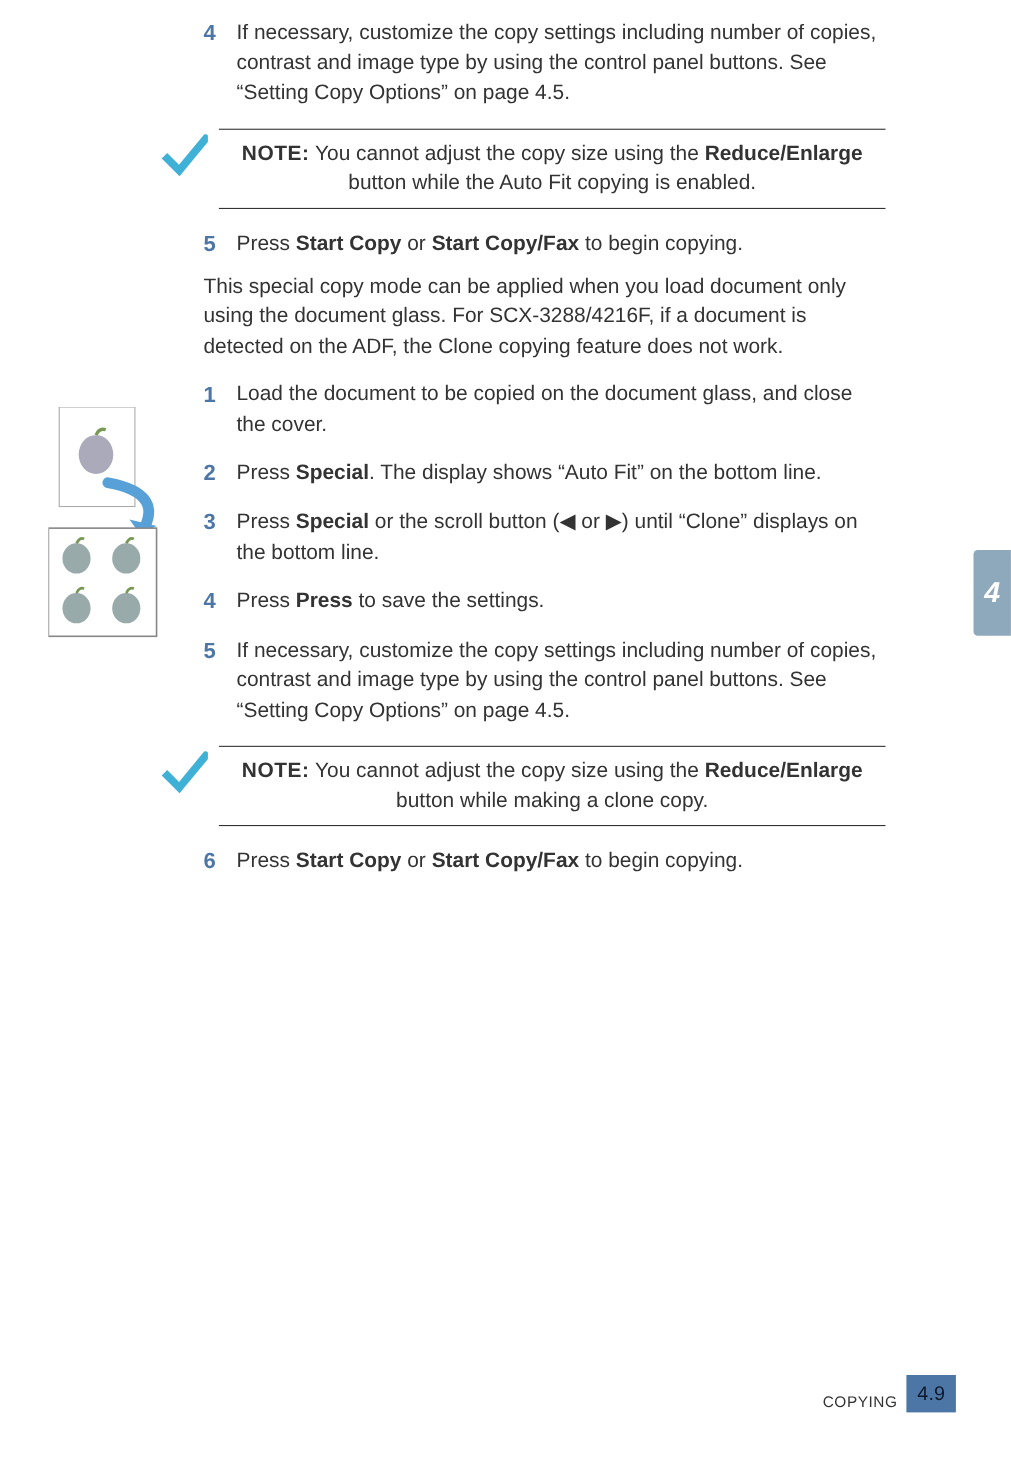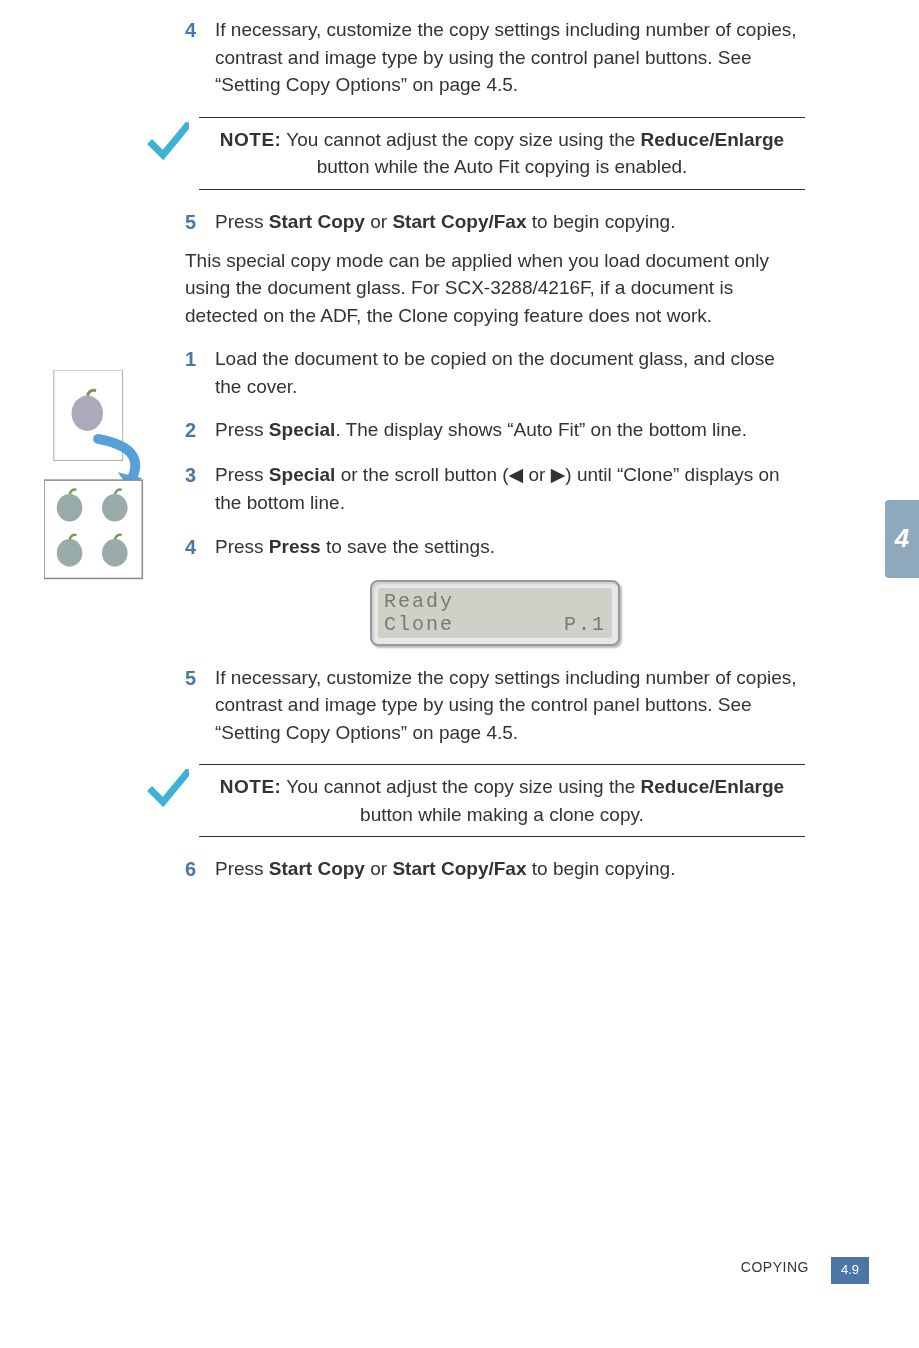--- a/index.html
+++ b/index.html
@@ -99,36 +99,35 @@
     font-size: 26px;
     font-style: italic;
     font-weight: bold;
     border-radius: 4px 0 0 4px;
   }
   .footer {
     position: absolute;
     bottom: 64px;
     right: 50px;
     display: flex;
-    align-items: flex-start;
+    align-items: flex-end;
     font-size: 14px;
-    gap: 14px;
   }
   .footer-label {
     letter-spacing: 0.5px;
     font-variant: small-caps;
     color: #333;
     margin-right: 8px;
   }
   .footer-page {
     background: #4c76a6;
-    color: #ffffff;
+    color: #0f172a;
     padding: 4px 10px;
     font-weight: normal;
-    font-size: 13px;
+    font-size: 18px;
   }
   b { font-weight: bold; }
 </style>
 </head>
 <body>
 
 <div class="side-illus">
   <svg viewBox="0 0 120 220">
     <rect x="10" y="0" width="70" height="92" fill="#fff" stroke="#aaa" stroke-width="1"></rect>
     <ellipse cx="44" cy="44" rx="16" ry="18" fill="#aab"></ellipse>
@@ -190,32 +189,20 @@
   <div class="step">
     <div class="step-num">3</div>
     <div class="step-text"><span>Press </span><b>Special</b><span> or the scroll button (◀ or ▶) until “Clone” displays on the bottom line.</span></div>
   </div>
 
   <div class="step">
     <div class="step-num">4</div>
     <div class="step-text"><span>Press </span><b>Press</b><span> to save the settings.</span></div>
   </div>
 
-  <div class="lcd">
-    <div class="lcd-inner">
-      <div class="lcd-row">
-          <span>Ready</span>
-          <span></span>
-        </div>
-      <div class="lcd-row">
-          <span>Clone</span>
-          <span>P.1</span>
-        </div>
-    </div>
-  </div>
 
   <div class="step">
     <div class="step-num">5</div>
     <div class="step-text">If necessary, customize the copy settings including number of copies, contrast and image type by using the control panel buttons. See “Setting Copy Options” on page 4.5.</div>
   </div>
 
   <div class="note-block">
     <div class="checkmark-icon">
       <svg viewBox="0 0 42 40">
           <path d="M5 22 L16 33 L40 4" stroke="#3fb1d6" stroke-width="7" fill="none" stroke-linecap="square"></path>

